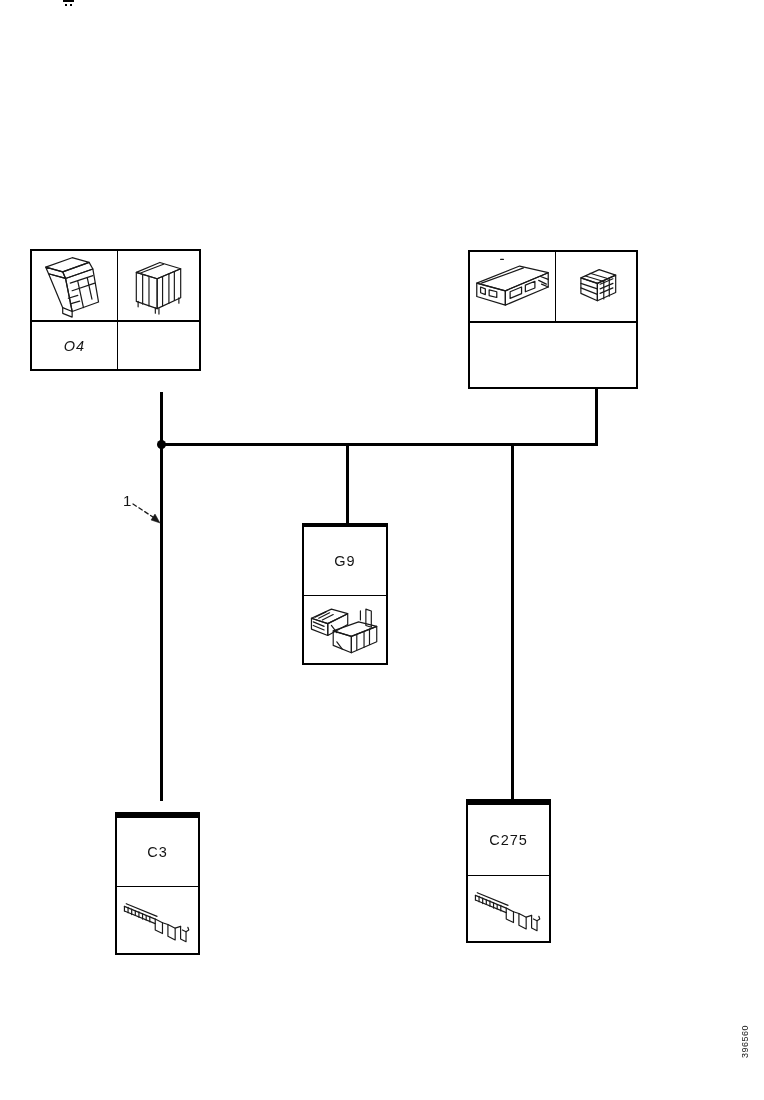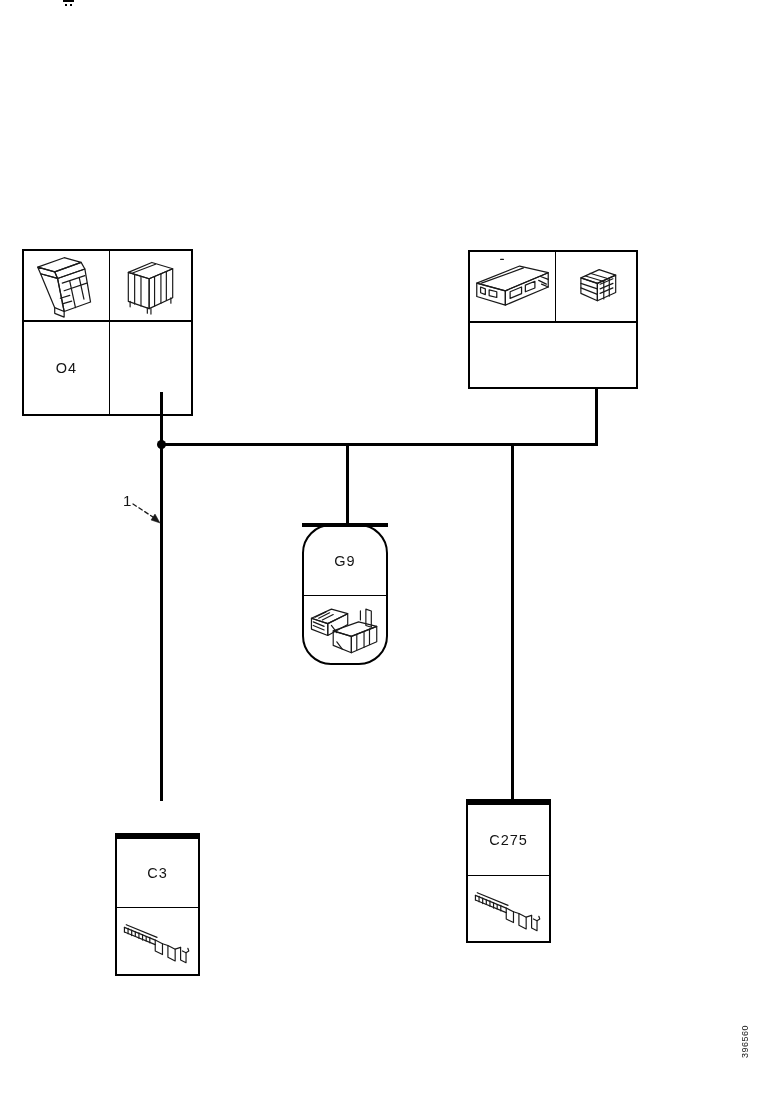--- a/index.html
+++ b/index.html
@@ -68,21 +68,21 @@
   <div class="wire" style="left:595px;top:389px;width:3px;height:56px;"></div>
   <div class="wire" style="left:511px;top:445px;width:3px;height:355px;"></div>
   <div class="junction" style="left:157px;top:440px;"></div>
 
   <div class="callout-label" style="left:123px;top:492px;">1</div>
   <svg class="leader" style="left:131px;top:500px;" width="34" height="27" viewBox="0 0 34 27">
     <line class="sk" x1="2" y1="4" x2="25" y2="19" stroke-dasharray="4 3"></line>
     <polygon class="sk-f" points="29,23 20,20 24,14"></polygon>
   </svg>
 
-  <div class="grp grp4" style="left:22px;top:249px;width:171px;height:167px;">
+  <div class="grp grp4" style="left:30px;top:249px;width:171px;height:122px;font-style:italic;">
     <div class="cell img-cell c1">
       <svg width="82" height="66" viewBox="0 0 85 70">
         <polygon class="sk" points="12,15 40,5 58,10 30,20"></polygon>
         <polygon class="sk" points="12,15 15,22 33,27 30,20"></polygon>
         <polygon class="sk" points="30,20 58,10 62,17 33,27"></polygon>
         <polygon class="sk" points="33,27 62,17 68,52 40,62"></polygon>
         <polygon class="sk" points="15,22 33,27 40,62 30,58"></polygon>
         <line class="sk" x1="38" y1="32" x2="62" y2="24"></line>
         <line class="sk" x1="40" y1="40" x2="64" y2="32"></line>
         <line class="sk" x1="46" y1="30" x2="52" y2="58"></line>
@@ -142,21 +142,21 @@
         <line class="sk" x1="25" y1="34" x2="43" y2="41"></line>
         <line class="sk" x1="46" y1="30" x2="60" y2="24"></line>
         <line class="sk" x1="46" y1="35" x2="60" y2="29"></line>
         <line class="sk" x1="46" y1="40" x2="60" y2="34"></line>
         <line class="sk" x1="50" y1="27" x2="50" y2="46"></line>
         <line class="sk" x1="56" y1="24" x2="56" y2="43"></line>
       </svg>
     </div>
   </div>
 
-  <div class="grp grp2" style="left:302px;top:524px;width:86px;height:141px;border-radius:29px;">
+  <div class="grp grp2" style="left:302px;top:524px;width:86px;height:141px;">
     <div class="wire-bar" style="top:-3px;"></div>
     <div class="cell r1">
       <span class="lbl">G9</span>
     </div>
     <div class="cell img-cell">
       <svg width="80" height="64" viewBox="0 0 86 70">
         <polygon class="sk" points="6,22 28,12 46,17 24,28"></polygon>
         <polygon class="sk" points="6,22 24,28 24,41 6,34"></polygon>
         <polygon class="sk" points="24,28 46,17 46,29 24,41"></polygon>
         <line class="sk" x1="10" y1="21" x2="22" y2="15"></line>
@@ -171,21 +171,21 @@
         <line class="sk" x1="64" y1="37" x2="64" y2="54"></line>
         <line class="sk" x1="70" y1="34" x2="70" y2="51"></line>
         <polyline class="sk" points="66,12 66,30 72,32 72,14 66,12"></polyline>
         <line class="sk" x1="60" y1="14" x2="60" y2="24"></line>
         <line class="sk" x1="28" y1="30" x2="34" y2="38"></line>
         <line class="sk" x1="34" y1="48" x2="40" y2="56"></line>
       </svg>
     </div>
   </div>
 
-  <div class="grp grp2" style="left:115px;top:837px;width:85px;height:139px;grid-template-rows:69px 1fr;">
+  <div class="grp grp2" style="left:115px;top:816px;width:85px;height:139px;grid-template-rows:69px 1fr;">
     <div class="wire-bar" style="top:-6px;"></div>
     <div class="cell r1">
       <span class="lbl">C3</span>
     </div>
     <div class="cell img-cell">
       <svg width="80" height="64" viewBox="0 0 85 70">
         <line class="sk" x1="8" y1="17" x2="42" y2="31"></line>
         <line class="sk" x1="6" y1="20" x2="40" y2="34"></line>
         <line class="sk" x1="6" y1="25" x2="40" y2="39"></line>
         <line class="sk" x1="6" y1="20" x2="6" y2="25"></line>

